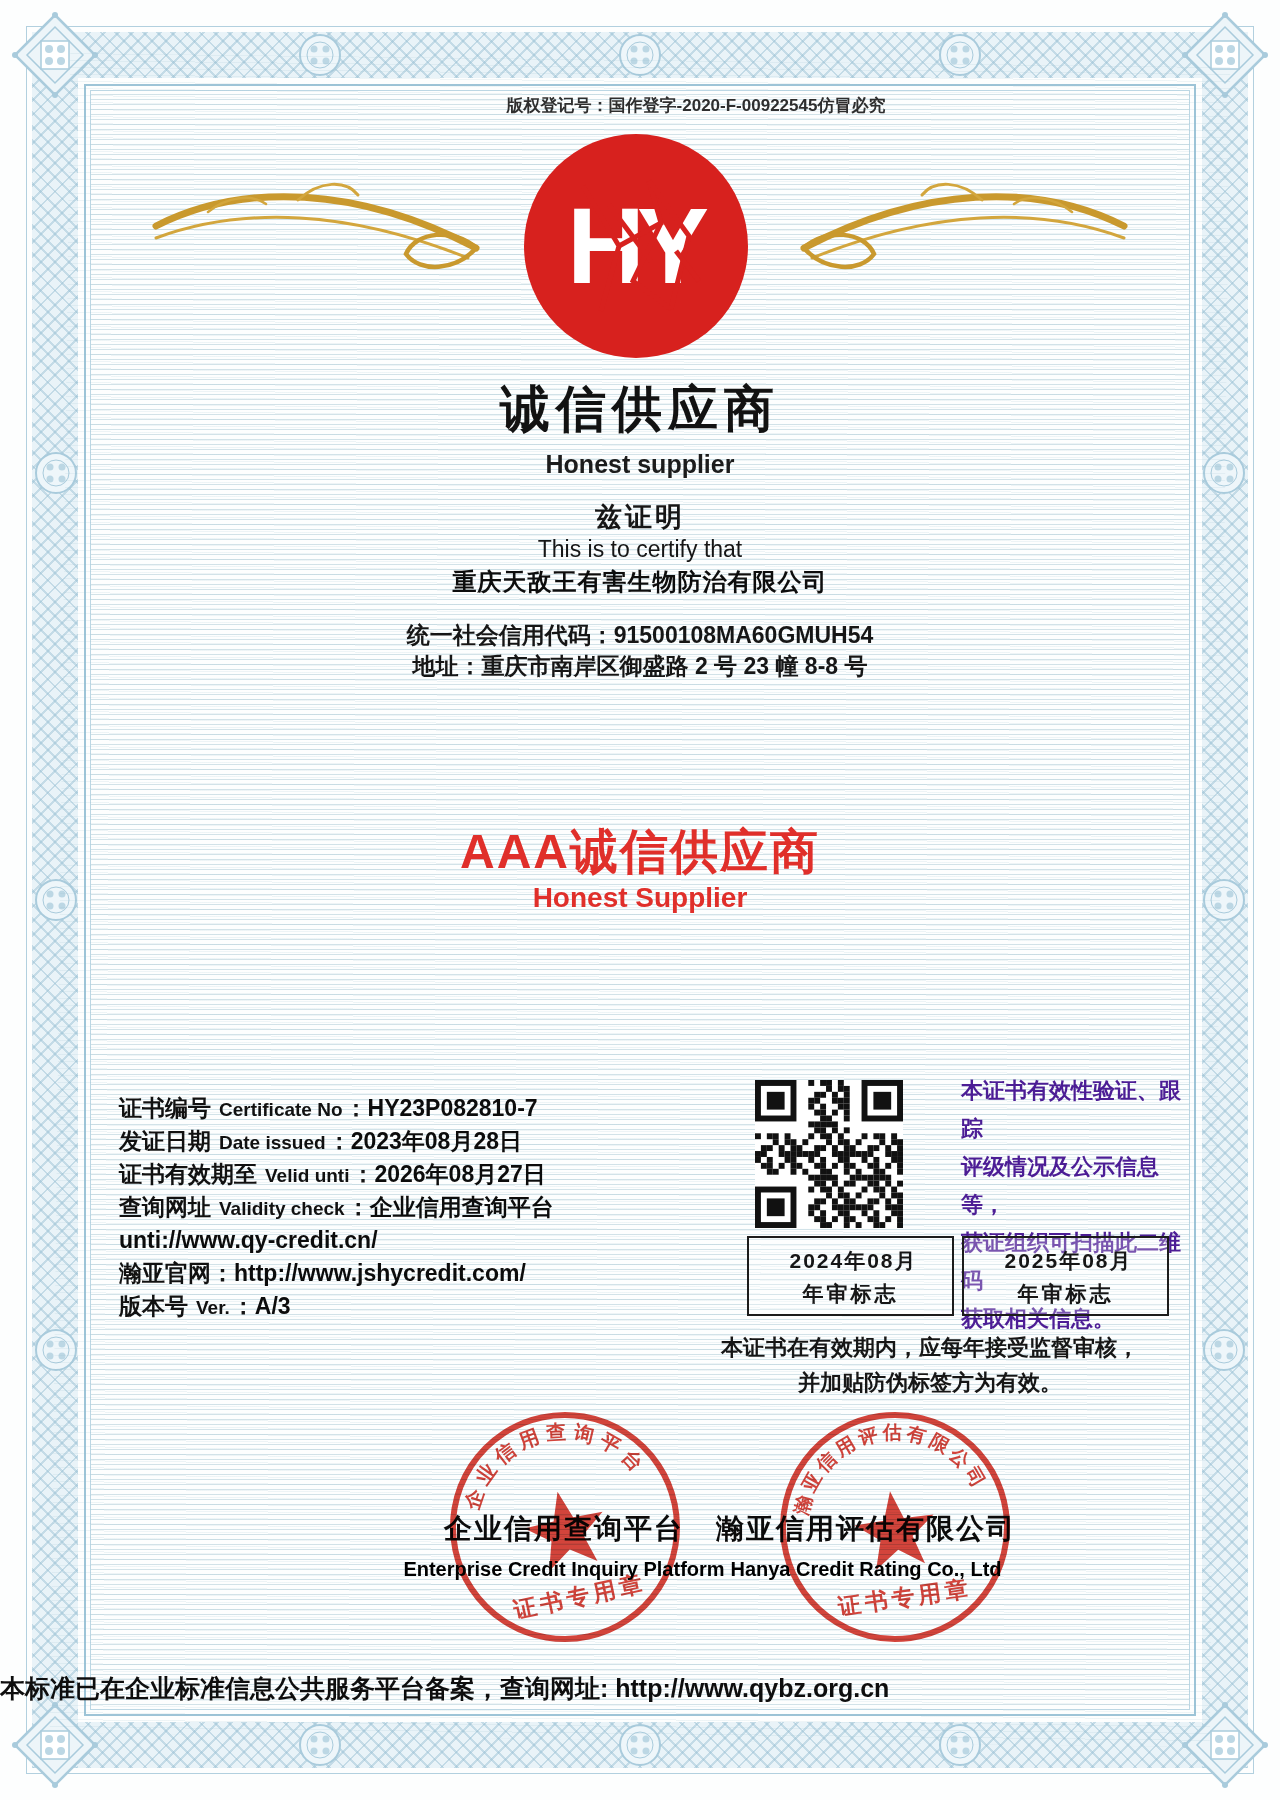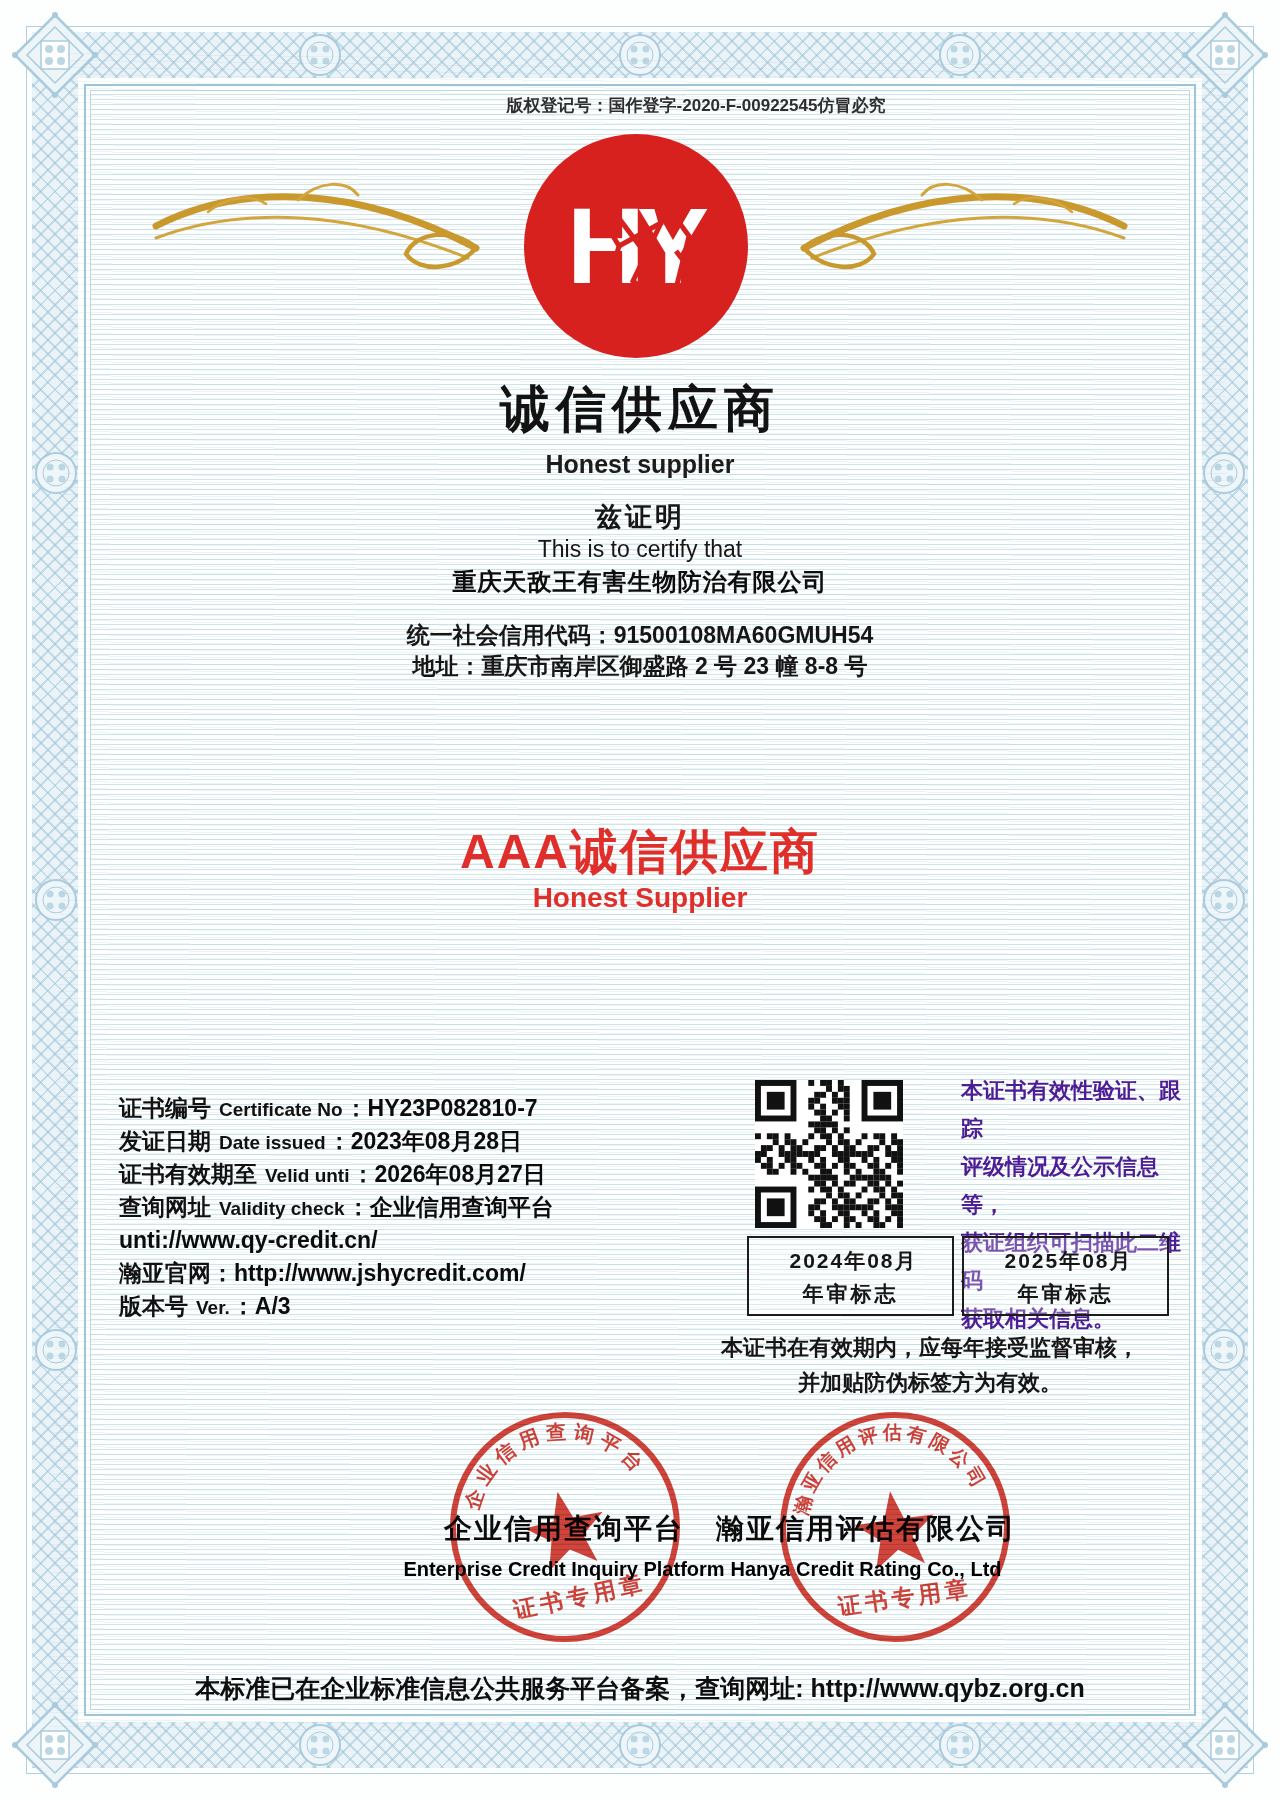--- a/index.html
+++ b/index.html
@@ -87,21 +87,21 @@
   .issuer{position:absolute;text-align:center;}
   .issuer .zh{font-size:28px;font-weight:800;letter-spacing:2px;color:#0b0b0b;}
   .issuer .en{margin-top:10px;font-size:20px;font-weight:600;color:#000000;}
   .issuer.left{left:364px;top:1510px;width:400px;}
   .issuer.right{left:666px;top:1510px;width:400px;}
   .stamp{position:absolute;width:240px;height:240px;opacity:.88;mix-blend-mode:multiply;}
   .stamp.s-left{left:445px;top:1407px;transform:rotate(-12deg);}
   .stamp.s-right{left:775px;top:1407px;transform:rotate(-8deg);}
 
   
-  .footer{position:absolute;left:0;right:0;top:1672px;text-align:center;
+  .footer{position:absolute;left:0;right:0;top:1672px;text-align:left;
       font-size:25px;font-weight:600;color:#0e0e0e;}
 </style>
 </head>
 <body>
 
 <div class="page">
 
   <div class="frame-line-outer"></div>
   <div class="band band-top"></div>
   <div class="band band-bottom"></div>

